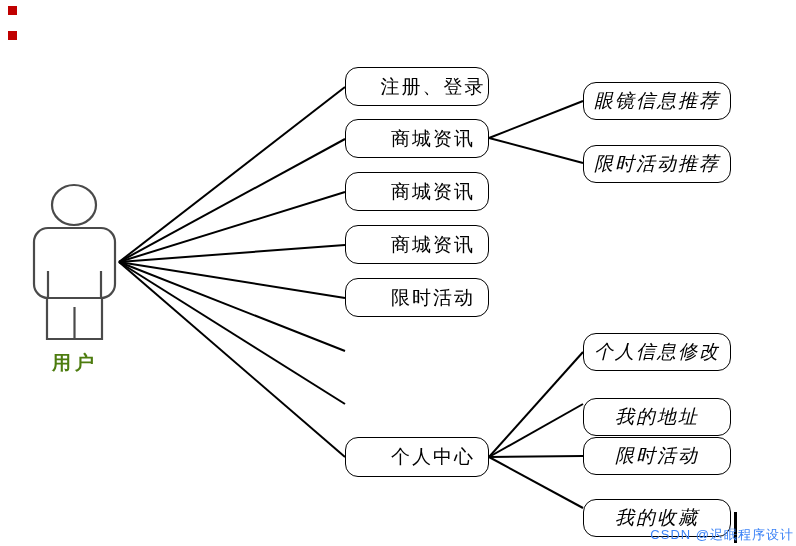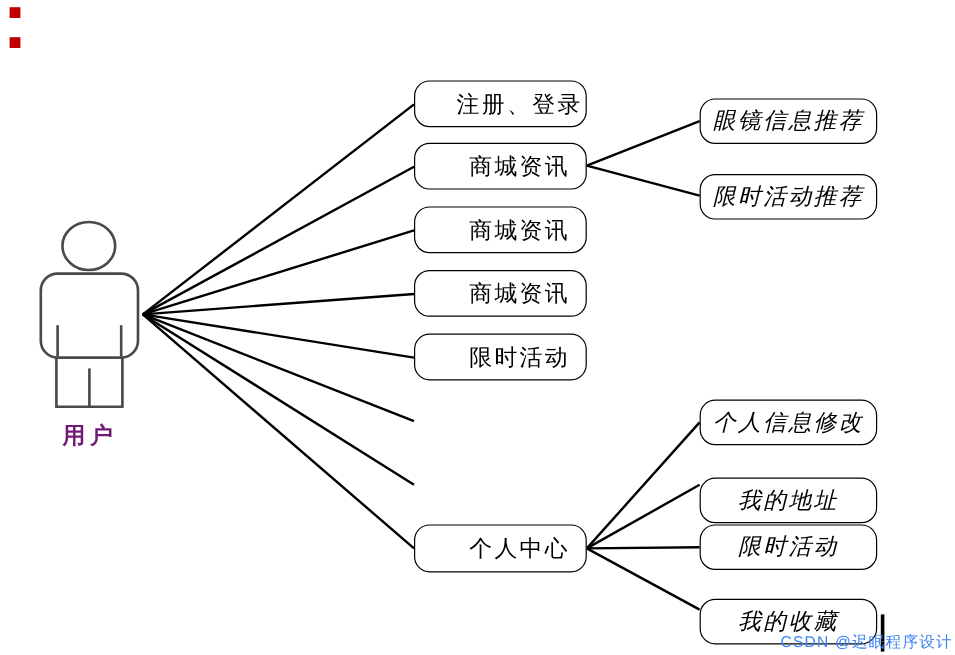--- a/index.html
+++ b/index.html
@@ -10,21 +10,21 @@
   svg.layer{position:absolute;left:0;top:0;width:796px;height:546px;}
   .node{
     position:absolute;border:1.5px solid #000;border-radius:13px;background:#fff;
     display:flex;align-items:center;justify-content:center;box-sizing:border-box;
   }
   .left-node{left:345px;width:144px;height:39px;padding-left:32px;}
   .right-node{left:583px;width:148px;height:38px;font-style:italic;}
   .node-label{font-size:19px;color:#000;letter-spacing:2px;white-space:nowrap;}
   .actor-label{
     position:absolute;left:41px;top:350px;width:68px;text-align:center;
-    font-weight:bold;font-size:19px;letter-spacing:4px;color:#701a75;
+    font-weight:bold;font-size:19px;letter-spacing:4px;color:#4d7c0f;
   }
   .watermark{
     position:absolute;right:2px;bottom:2px;font-size:13px;color:#3b82f6;
     font-family:"Liberation Sans","DejaVu Sans",sans-serif;letter-spacing:1px;
   }
   .text-cursor{position:absolute;left:734px;top:512px;width:3px;height:31px;background:#000;}
   .red-marker{position:absolute;left:8px;width:9px;height:9px;background:#c00000;}
   .red-marker.m1{top:6px}
   .red-marker.m2{top:31px}
 </style>

